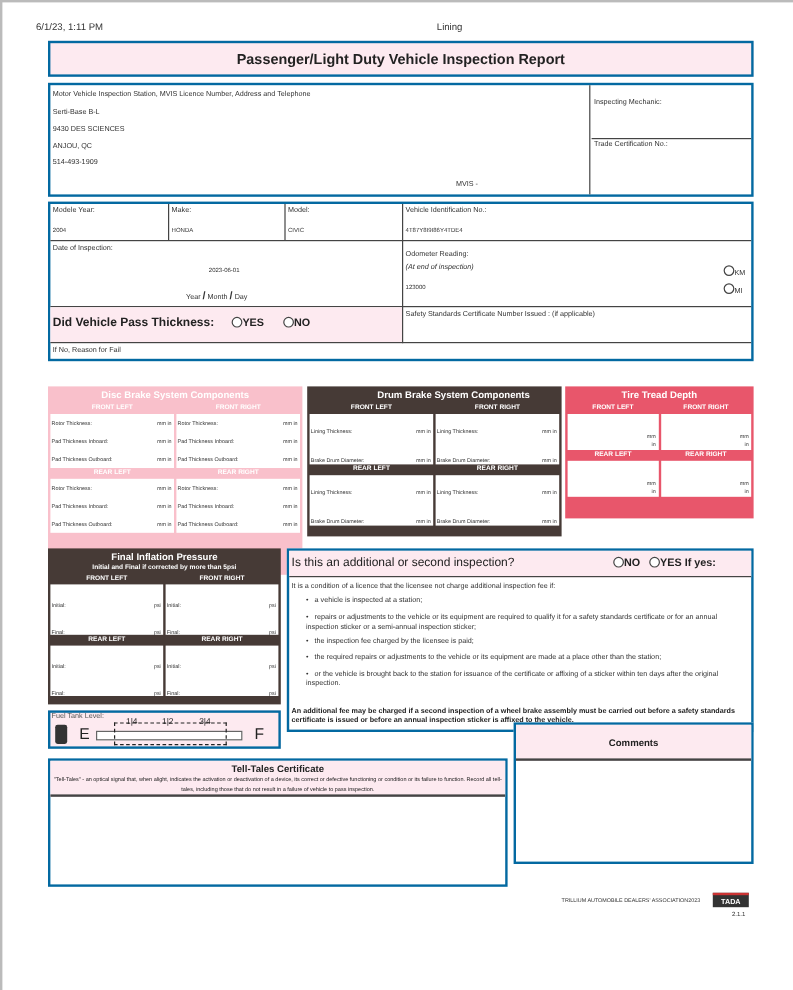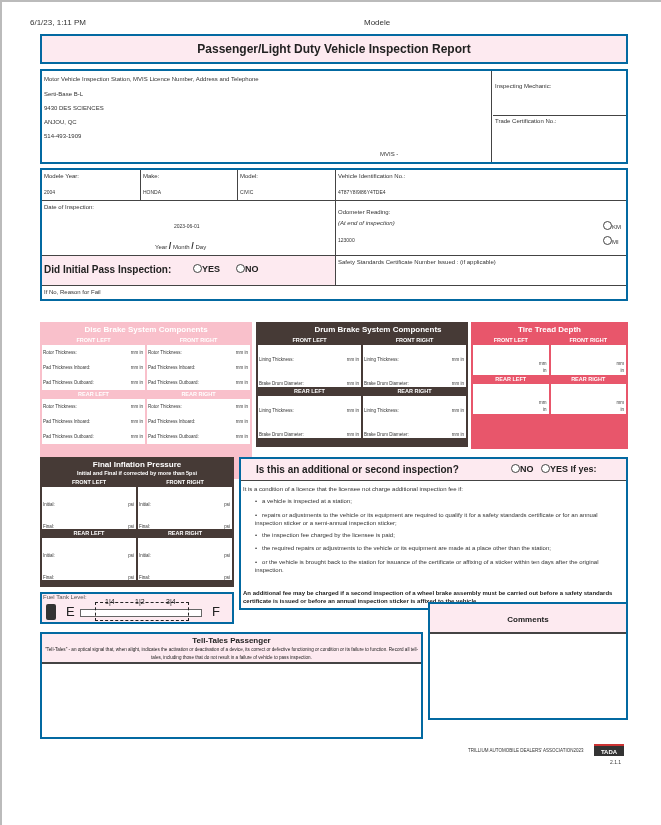--- a/index.html
+++ b/index.html
@@ -18,21 +18,21 @@
 .sub-head{position:absolute;color:#fff;font-weight:bold;font-size:5.5px;text-align:center}
 .cell{position:absolute;background:#fff}
 .row{position:absolute;font-size:4.5px;color:#333;white-space:nowrap}
 .unit{position:absolute;font-size:4.5px;color:#333;right:2px}
 .bul{position:absolute;font-size:6px;color:#333;line-height:8px}
 </style>
 </head>
 <body>
 
 <div class="abs hdr" style="left:28px;top:16px">6/1/23, 1:11 PM</div>
-<div class="abs hdr" style="left:362px;top:16px">Modele</div>
+<div class="abs hdr" style="left:362px;top:16px">Lining</div>
 
 <div class="box pinkbg" style="left:38px;top:32px;width:588px;height:30px">
   <div class="title" style="line-height:26px">Passenger/Light Duty Vehicle Inspection Report</div>
 </div>
 
 <div class="box" style="left:38px;top:67px;width:588px;height:95px">
   <div class="lbl" style="left:2px;top:5px">Motor Vehicle Inspection Station, MVIS Licence Number, Address and Telephone</div>
   <div class="lbl" style="left:2px;top:20px">Serti-Base B-L</div>
   <div class="lbl" style="left:2px;top:34px">9430 DES SCIENCES</div>
   <div class="lbl" style="left:2px;top:48px">ANJOU, QC</div>
@@ -60,21 +60,21 @@
   <div class="lbl" style="left:2px;top:34px">Date of Inspection:</div>
   <div class="lbl sm" style="left:132px;top:53px">2023-06-01</div>
   <div class="lbl" style="left:113px;top:71px"><span>Year</span> <b style="font-size:9px">/</b> <span>Month</span> <b style="font-size:9px">/</b> <span>Day</span></div>
   <div class="lbl" style="left:296px;top:39px">Odometer Reading:</div>
   <div class="lbl" style="left:296px;top:50px;font-style:italic">(At end of inspection)</div>
   <div class="lbl sm" style="left:296px;top:67px">123000</div>
   <div class="lbl" style="left:561px;top:51px"><span class="radio"></span><span>KM</span></div>
   <div class="lbl" style="left:561px;top:66px"><span class="radio"></span><span>MI</span></div>
   <div class="hline" style="left:0;top:85px;width:584px"></div>
   <div class="abs" style="left:0;top:86px;width:293px;height:29px;background:#fdeaf0"></div>
-  <div class="abs" style="left:2px;top:94px;font-size:10px;font-weight:bold;white-space:nowrap">Did Initial Pass Inspection:</div>
+  <div class="abs" style="left:2px;top:94px;font-size:10px;font-weight:bold;white-space:nowrap">Did Vehicle Pass Thickness:</div>
   <div class="abs" style="left:151px;top:94px;font-size:9px;font-weight:bold"><span class="radio"></span><span>YES</span></div>
   <div class="abs" style="left:194px;top:94px;font-size:9px;font-weight:bold"><span class="radio"></span><span>NO</span></div>
   <div class="lbl" style="left:296px;top:89px">Safety Standards Certificate Number Issued : (if applicable)</div>
   <div class="hline" style="left:0;top:115px;width:584px"></div>
   <div class="lbl" style="left:2px;top:119px">If No, Reason for Fail</div>
 </div>
 
 <div class="abs" style="left:38px;top:320px;width:212px;height:157px;background:#f9c0cb">
   <div class="sec-head" style="left:0;top:3px;width:212px">Disc Brake System Components</div>
   <div id="disc-q">
@@ -144,21 +144,21 @@
       <div class="sub-head" style="left:107px;top:66px;width:103px">REAR RIGHT</div>
       <div class="cell" style="left:107px;top:74px;width:103px;height:42px">
         <div class="row" style="left:1px;top:12px">Lining Thickness:</div>
         <div class="unit" style="top:12px">mm in</div>
         <div class="row" style="left:1px;top:36px">Brake Drum Diameter:</div>
         <div class="unit" style="top:36px">mm in</div>
       </div>
     </div>
 </div>
 
-<div class="abs" style="left:469px;top:320px;width:157px;height:127px;background:#e8566b">
+<div class="abs" style="left:469px;top:320px;width:157px;height:110px;background:#e8566b">
   <div class="sec-head" style="left:0;top:3px;width:157px">Tire Tread Depth</div>
   <div id="tread-q">
       <div class="sub-head" style="left:2px;top:15px;width:75.5px">FRONT LEFT</div>
       <div class="cell" style="left:2px;top:23px;width:75.5px;height:30px">
         <div class="unit" style="top:16px">mm</div>
         <div class="unit" style="top:23px">in</div>
       </div>
       <div class="sub-head" style="left:79.5px;top:15px;width:75.5px">FRONT RIGHT</div>
       <div class="cell" style="left:79.5px;top:23px;width:75.5px;height:30px">
         <div class="unit" style="top:16px">mm</div>
@@ -219,37 +219,37 @@
   <div class="abs" style="left:38px;top:15px;width:122px;height:8px;border:1px solid #666;background:#fff"></div>
   <div class="abs" style="left:53px;top:8px;width:94px;height:19px;border:1px dashed #222"></div>
   <div class="abs" style="left:63px;top:4px;font-size:7px">1|4</div>
   <div class="abs" style="left:93px;top:4px;font-size:7px">1|2</div>
   <div class="abs" style="left:124px;top:4px;font-size:7px">3|4</div>
   <div class="abs" style="left:170px;top:10px;font-size:13px">F</div>
 </div>
 
 <div class="box" style="left:237px;top:455px;width:389px;height:153px">
   <div class="abs pinkbg" style="left:0;top:0;width:385px;height:22px;border-bottom:1px solid #444"></div>
-  <div class="abs" style="left:15px;top:5px;font-size:10px;font-weight:bold">Is this an additional or second inspection?</div>
+  <div class="abs" style="left:2px;top:5px;font-size:10px;font-weight:normal">Is this an additional or second inspection?</div>
   <div class="abs" style="left:270px;top:5px;font-size:9px;font-weight:bold"><span class="radio"></span><span>NO</span></div>
   <div class="abs" style="left:300px;top:5px;font-size:9px;font-weight:bold"><span class="radio"></span><span>YES</span> <span>If yes:</span></div>
   <div class="lbl" style="left:2px;top:27px">It is a condition of a licence that the licensee not charge additional inspection fee if:</div>
   <div id="bullets">
       <div class="bul" style="left:14px;top:38px;width:370px">•&nbsp;&nbsp;&nbsp;<span>a vehicle is inspected at a station;</span></div>
       <div class="bul" style="left:14px;top:52px;width:370px">•&nbsp;&nbsp;&nbsp;<span>repairs or adjustments to the vehicle or its equipment are required to qualify it for a safety standards certificate or for an annual inspection sticker or a semi-annual inspection sticker;</span></div>
       <div class="bul" style="left:14px;top:72px;width:370px">•&nbsp;&nbsp;&nbsp;<span>the inspection fee charged by the licensee is paid;</span></div>
       <div class="bul" style="left:14px;top:85px;width:370px">•&nbsp;&nbsp;&nbsp;<span>the required repairs or adjustments to the vehicle or its equipment are made at a place other than the station;</span></div>
       <div class="bul" style="left:14px;top:99px;width:370px">•&nbsp;&nbsp;&nbsp;<span>or the vehicle is brought back to the station for issuance of the certificate or affixing of a sticker within ten days after the original inspection.</span></div>
     </div>
   <div class="abs" style="left:2px;top:130px;width:382px;font-size:6px;font-weight:bold;line-height:8px">An additional fee may be charged if a second inspection of a wheel brake assembly must be carried out before a safety standards certificate is issued or before an annual inspection sticker is affixed to the vehicle.</div>
 </div>
 
 <div class="box" style="left:38px;top:630px;width:383px;height:107px">
   <div class="abs pinkbg" style="left:0;top:0;width:379px;height:30px;border-bottom:2px solid #444"></div>
-  <div class="abs" style="left:0;top:2px;width:379px;text-align:center;font-size:8px;font-weight:bold">Tell-Tales Passenger</div>
+  <div class="abs" style="left:0;top:2px;width:379px;text-align:center;font-size:8px;font-weight:bold">Tell-Tales Certificate</div>
   <div class="abs" style="left:2px;top:12px;width:375px;text-align:center;font-size:4.6px;line-height:8px">"Tell-Tales" - an optical signal that, when alight, indicates the activation or deactivation of a device, its correct or defective functioning or condition or its failure to function. Record all tell-tales, including those that do not result in a failure of vehicle to pass inspection.</div>
   <div class="abs" style="left:0;top:32px;width:379px;height:71px"></div>
 </div>
 <div class="box" style="left:426px;top:600px;width:200px;height:118px">
   <div class="abs pinkbg" style="left:0;top:0;width:196px;height:30px;border-bottom:2px solid #444"></div>
   <div class="abs" style="left:0;top:11px;width:196px;text-align:center;font-size:8px;font-weight:bold">Comments</div>
   <div class="abs" style="left:0;top:32px;width:196px;height:71px"></div>
 </div>
 
 <div class="abs" style="left:466px;top:746px;font-size:4.5px;color:#333">TRILLIUM AUTOMOBILE DEALERS' ASSOCIATION2023</div>

